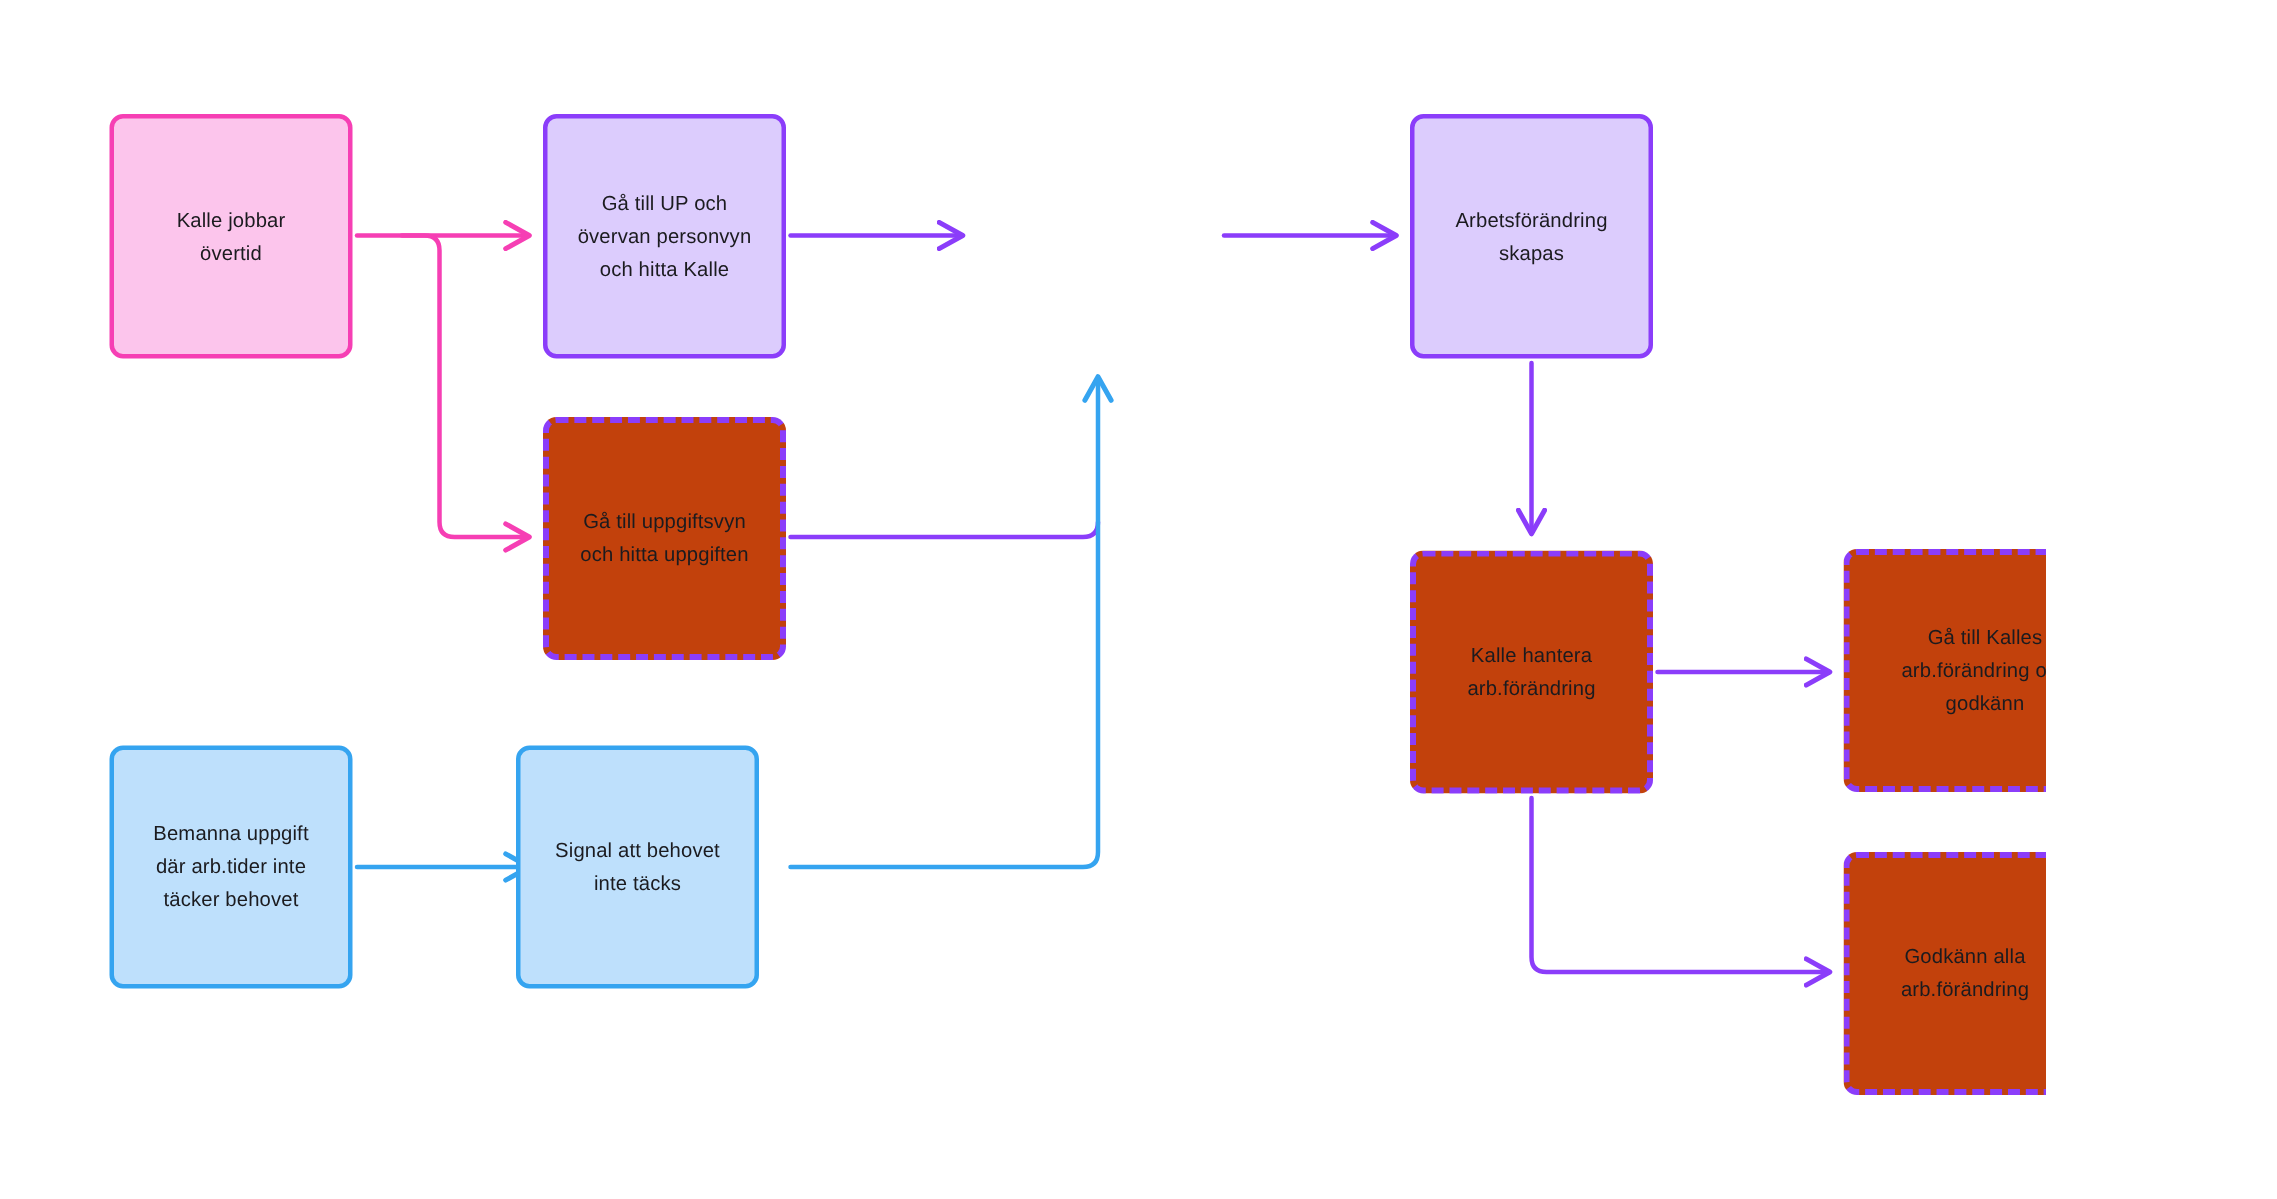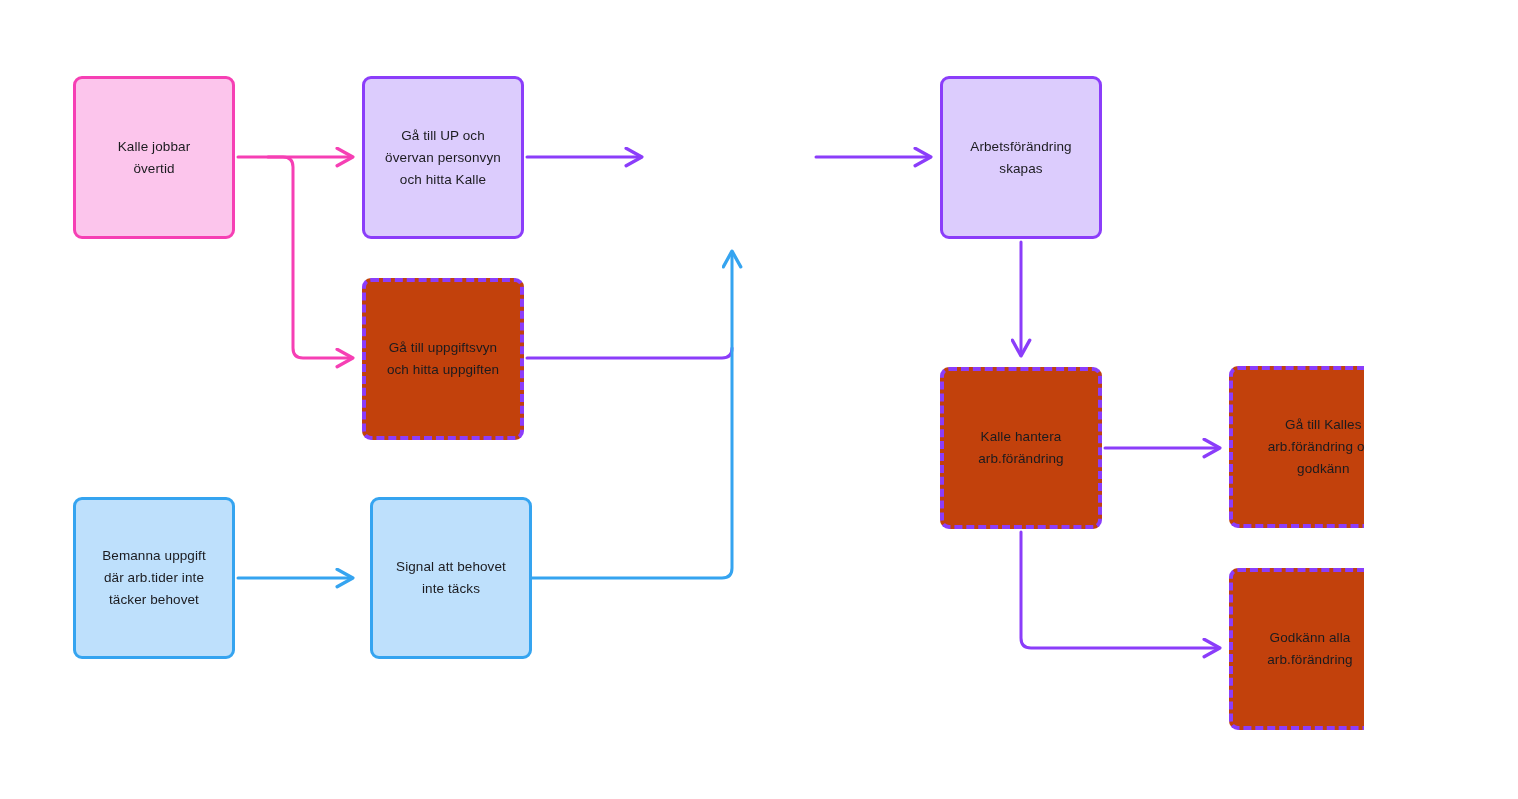--- a/index.html
+++ b/index.html
@@ -89,21 +89,21 @@
     <div class="node node-solid-purple" style="left: 362px; top: 76px; width: 162px; height: 163px;"><span>Gå till UP och
 övervan personvyn
 och hitta Kalle</span></div>
     <div class="node node-solid-purple" style="left: 940px; top: 76px; width: 162px; height: 163px;"><span>Arbetsförändring
 skapas</span></div>
     <div class="node node-dashed-purple" style="left: 362px; top: 278px; width: 162px; height: 162px;"><span>Gå till uppgiftsvyn
 och hitta uppgiften</span></div>
     <div class="node node-solid-blue" style="left: 73px; top: 497px; width: 162px; height: 162px; text-align: center;"><span>Bemanna uppgift
 där arb.tider inte
 täcker behovet</span></div>
-    <div class="node node-solid-blue" style="left: 370px; top: 497px; width: 162px; height: 162px;"><span>Signal att behovet
+    <div class="node node-solid-blue" style="left: 344px; top: 497px; width: 162px; height: 162px;"><span>Signal att behovet
 inte täcks</span></div>
     <div class="node node-dashed-purple" style="left: 940px; top: 367px; width: 162px; height: 162px;"><span>Kalle hantera
 arb.förändring</span></div>
     <div class="node node-dashed-purple" style="left: 1229px; top: 366px; width: 162px; height: 162px; justify-content: flex-end;"><span>Gå till Kalles
 arb.förändring och
 godkänn</span></div>
     <div class="node node-dashed-purple" style="left: 1229px; top: 568px; width: 162px; height: 162px;"><span>Godkänn alla
 arb.förändring</span></div>
   </div>
 

